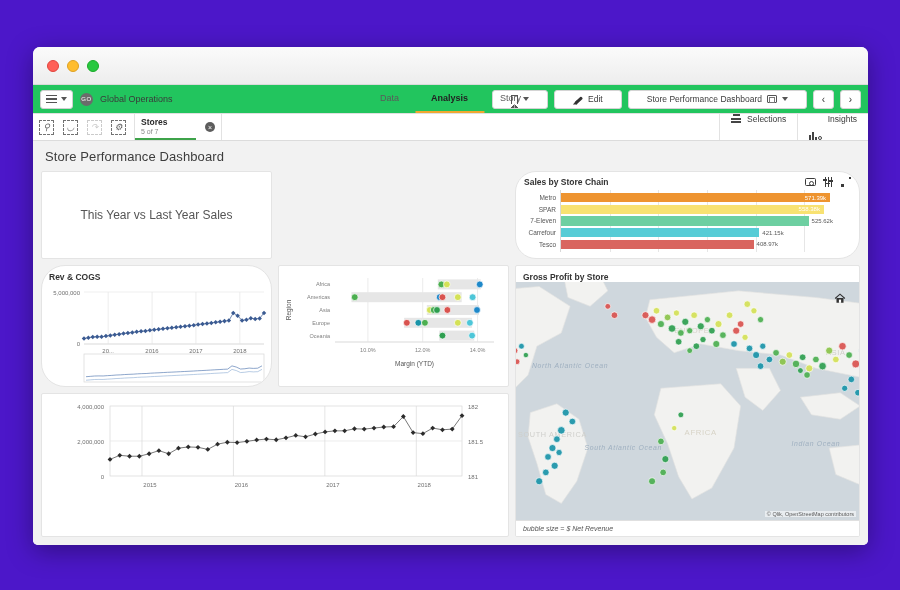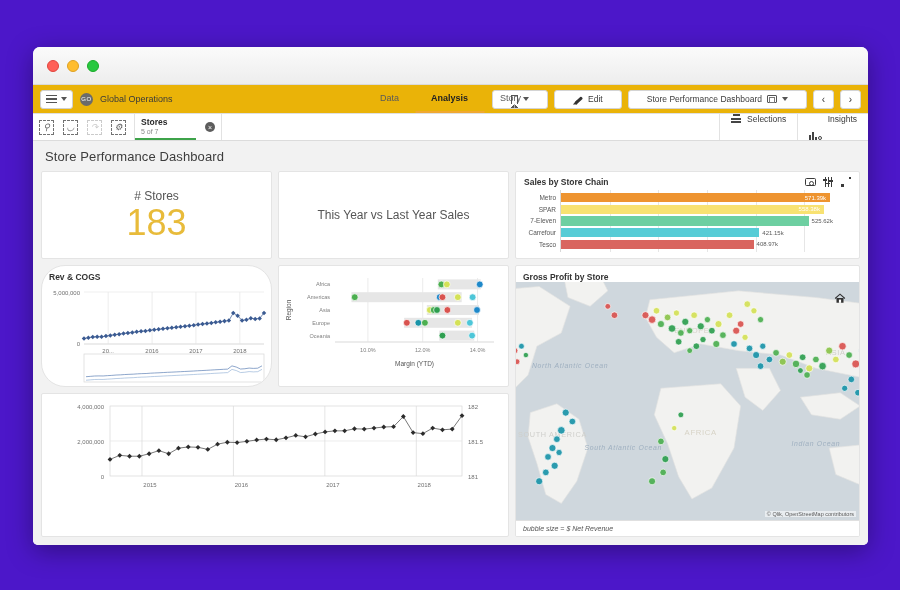--- a/index.html
+++ b/index.html
@@ -32,21 +32,21 @@
     display: flex; align-items: center;
     padding-left: 14px;
   }
   .dot { width: 12px; height: 12px; border-radius: 50%; margin-right: 8px; }
   .dot.red { background: #ff5f57; border: 1px solid #e0443e; }
   .dot.yellow { background: #ffbd2e; border: 1px solid #dea123; }
   .dot.green { background: #28c840; border: 1px solid #1aab29; }
   
   #topbar {
     height: 29px; flex: 0 0 29px;
-    background: #eab308;
+    background: #22c55e;
     border-bottom: 1px solid #e0e0e0;
     display: flex; align-items: stretch;
     font-size: 9px; color: #444;
     position: relative;
   }
   #navleft { display: flex; align-items: center; padding-left: 7px; gap: 7px; }
   .hamburger-btn {
     display: flex; align-items: center; gap: 4px;
     border: 1px solid #d0d0d0; border-radius: 3px;
     height: 19px; padding: 0 5px; background: #fff;
@@ -209,21 +209,21 @@
   }
   .card-title {
     font-size: 8.5px; font-weight: bold; color: #333;
     padding: 6px 0 0 7px;
   }
   
   .kpi { display: flex; flex-direction: column; align-items: center; justify-content: center; }
   .kpi-label { font-size: 12px; color: #555; margin-bottom: 1px; }
   .kpi-value { font-size: 36px; color: #e8bb3a; font-weight: 300; line-height: 1.05; }
   
-  #chain-card { grid-column: 3; grid-row: 1; display:flex; flex-direction:column; }
+  #chain-card { grid-column: 3; grid-row: 1; display:flex; flex-direction:column;border-radius:21px; }
   #chain-head {
     display: flex; align-items: center; padding: 5px 8px 3px 8px;
   }
   #chain-head .card-title { padding: 0; flex: 1 1 auto; }
   .chart-icons { display: flex; align-items: center; gap: 9px; }
   .cam-ico {
     width: 11px; height: 8px; border: 1.2px solid #3a3a3a; border-radius: 1.5px;
     position: relative;
   }
   .cam-ico:before {
@@ -391,24 +391,20 @@
         <span>Insights</span>
       </div>
     </div>
   </div>
 
   <div id="dash">
     <div id="dash-title">Store Performance Dashboard</div>
 
     <div id="grid">
 
-      <div class="card kpi">
-        <div class="kpi-label"># Stores</div>
-        <div class="kpi-value">183</div>
-      </div>
 
       <div class="card kpi">
         <div class="kpi-label">This Year vs Last Year Sales</div>
       </div>
 
       <div class="card" id="chain-card">
         <div id="chain-head">
           <div class="card-title">Sales by Store Chain</div>
           <div class="chart-icons">
             <span class="cam-ico"></span>

